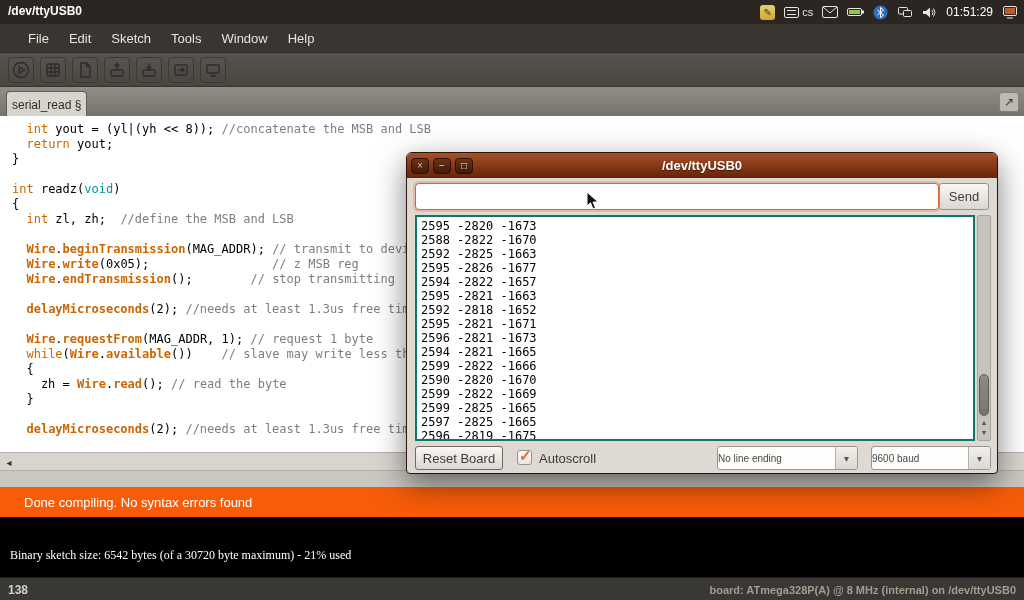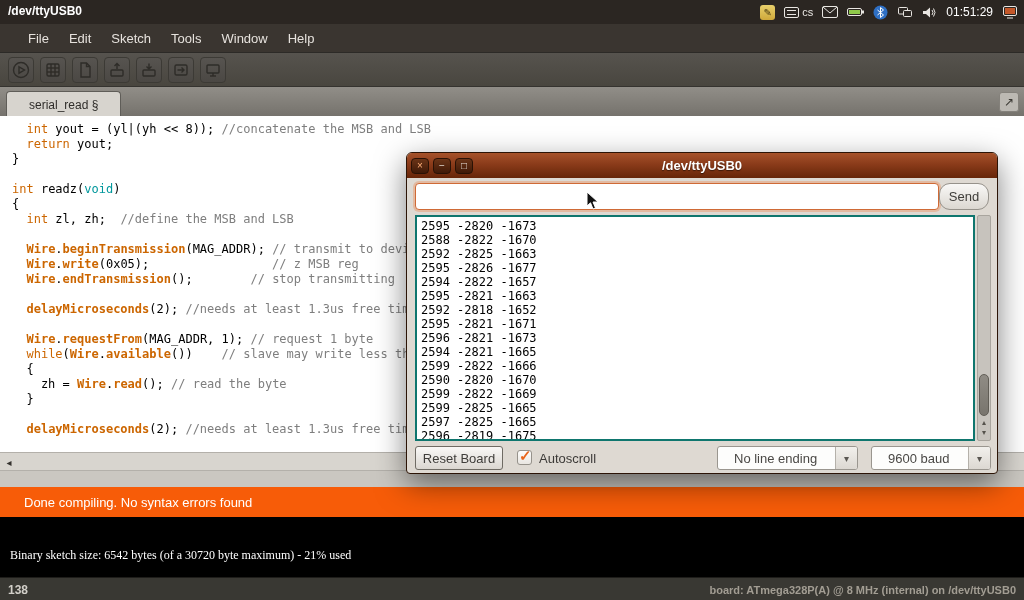--- a/index.html
+++ b/index.html
@@ -20,21 +20,21 @@
   #menubar { position:absolute; left:0; top:24px; width:1024px; height:28px; background:#3a3530; display:flex; align-items:center; padding-left:18px; }
   .menu-item { color:#e6e2dd; font-size:13px; padding:5px 10px; cursor:default; }
 
   
   #toolbar { position:absolute; left:0; top:52px; width:1024px; height:34px; background:linear-gradient(#56534e,#49463f); border-top:1px solid #2c2a27; display:flex; align-items:center; gap:6px; padding-left:8px; }
   .tb-btn { width:26px; height:26px; border:1px solid #3c3a35; border-radius:4px; background:linear-gradient(#575450,#4b4844); display:flex; align-items:center; justify-content:center; }
   .tb-btn svg { stroke:#2e2c28; fill:none; stroke-width:1.4; }
 
   
   #tabbar { position:absolute; left:0; top:86px; width:1024px; height:30px; background:linear-gradient(#918e88,#75726c); border-top:1px solid #35332f; }
-  #tab-active { position:absolute; left:6px; top:4px; height:26px; background:#d7d4ce; border:1px solid #5f5d58; border-bottom:none; border-radius:4px 4px 0 0; display:flex; align-items:center; padding:0 22px; font-size:12px; color:#2f2d2a; }
+  #tab-active { position:absolute; left:6px; top:4px; height:26px; background:#d7d4ce; border:1px solid #5f5d58; border-bottom:none; border-radius:4px 4px 0 0; display:flex; align-items:center; padding:0 5px; font-size:12px; color:#2f2d2a; }
   #editor-corner-btn { position:absolute; right:5px; top:5px; width:20px; height:20px; background:#bcb9b3; border:1px solid #84817b; border-radius:3px; color:#3a3833; font-size:12px; display:flex; align-items:center; justify-content:center; }
 
   
   #editor { position:absolute; left:0; top:116px; width:1024px; height:336px; background:#ffffff; overflow:hidden; }
   #code-area { padding:6px 0 0 12px; font-family:"DejaVu Sans Mono", monospace; font-size:12px; line-height:15px; white-space:pre; color:#000; }
   .code-line { height:15px; }
   .code-line .p { color:#000000; }
   .code-line .k { color:#cc6600; }
   .code-line .f { color:#cc6600; font-weight:bold; }
   .code-line .t { color:#00979c; }
@@ -56,37 +56,37 @@
 
   
   #serial-window { position:absolute; left:406px; top:152px; width:592px; height:322px; background:#ded9d2; border:1px solid #2c1406; border-radius:6px 6px 4px 4px; box-shadow:0 10px 30px rgba(0,0,0,0.5); }
   #sw-titlebar { position:absolute; left:0; top:0; width:100%; height:25px; border-radius:5px 5px 0 0; background:linear-gradient(#a6522a, #8a3b1a 45%, #662508); display:flex; align-items:center; }
   #sw-title { position:absolute; left:0; right:0; text-align:center; color:#fff; font-size:13px; font-weight:bold; text-shadow:0 1px 1px rgba(0,0,0,.5); }
   .wb { width:18px; height:16px; border-radius:4px; border:1px solid #2a1205; background:linear-gradient(#6b3417,#401a08); display:flex; align-items:center; justify-content:center; font-size:10px; line-height:1; margin-left:4px; z-index:2; }
   #wb-close { color:#ffb07a; }
   #wb-min, #wb-max { color:#e4dcd4; }
 
   #sw-input { position:absolute; left:8px; top:30px; width:524px; height:27px; border:1px solid #cf6a36; border-radius:4px; background:#fff; box-shadow:0 0 0 2px rgba(240,115,50,0.30); font-size:13px; padding:0 6px; outline:none; }
-  #sw-send { position:absolute; right:8px; top:30px; width:50px; height:27px; background:linear-gradient(#f9f8f6,#dbd7d1); border:1px solid #96928b; border-radius:11px; font-size:13px; color:#3f3d3a; }
+  #sw-send { position:absolute; right:8px; top:30px; width:50px; height:27px; background:linear-gradient(#f9f8f6,#dbd7d1); border:1px solid #96928b; border-radius:3px; font-size:13px; color:#3f3d3a; }
 
   #sw-output { position:absolute; left:8px; top:62px; width:560px; height:226px; background:#fff; border:2px solid #0f766e; font-family:"DejaVu Sans Mono", monospace; font-size:12px; line-height:14px; padding:2px 4px; overflow:hidden; color:#000; }
   .serial-line { height:14px; white-space:pre; }
 
   #sw-scrollbar { position:absolute; left:570px; top:62px; width:14px; height:226px; background:#c7c3bd; border:1px solid #a9a59e; border-radius:2px; }
   #sw-thumb { position:absolute; left:1px; top:158px; width:10px; height:42px; background:linear-gradient(#908c85,#78746d); border:1px solid #615d56; border-radius:6px; }
   #sw-steppers { position:absolute; left:0; bottom:0; width:12px; height:24px; display:flex; flex-direction:column; align-items:center; justify-content:center; color:#55524c; font-size:8px; line-height:10px; }
 
   #sw-reset { position:absolute; left:8px; top:293px; width:88px; height:24px; background:linear-gradient(#f9f8f6,#dbd7d1); border:1px solid #6f6b64; border-radius:3px; font-size:13px; color:#3f3d3a; }
   #sw-checkbox { position:absolute; left:110px; top:297px; width:15px; height:15px; background:linear-gradient(#fdfcfb,#e9e6e1); border:1px solid #96928b; border-radius:3px; }
   #sw-checkbox .check { display:none; position:absolute; left:1px; top:-4px; color:#e8641b; font-size:15px; font-weight:bold; }
   #sw-checkbox.checked .check { display:block; }
   #sw-autoscroll-label { position:absolute; left:132px; top:298px; font-size:13px; color:#3c3a37; }
 
   .combo { position:absolute; top:293px; height:24px; background:#fdfdfc; border:1px solid #9a968f; border-radius:3px; display:flex; align-items:center; }
-  .combo-text { flex:1; font-size:13px; color:#4a4845; padding-left:16px; white-space:nowrap; overflow:hidden; }
+  .combo-text { flex:1; font-size:10px; color:#4a4845; padding-left:0; white-space:nowrap; overflow:hidden; }
   .combo-arrow { width:22px; height:100%; border-left:1px solid #b5b1aa; background:linear-gradient(#f2f0ec,#dcd8d2); display:flex; align-items:center; justify-content:center; color:#5a5752; font-size:10px; border-radius:0 2px 2px 0; }
   #combo-ending { left:310px; width:141px; }
   #combo-baud { left:464px; width:120px; }
 
   
   #cursor { position:absolute; left:586px; top:191px; z-index:50; }
 </style>
 </head>
 <body>
 

